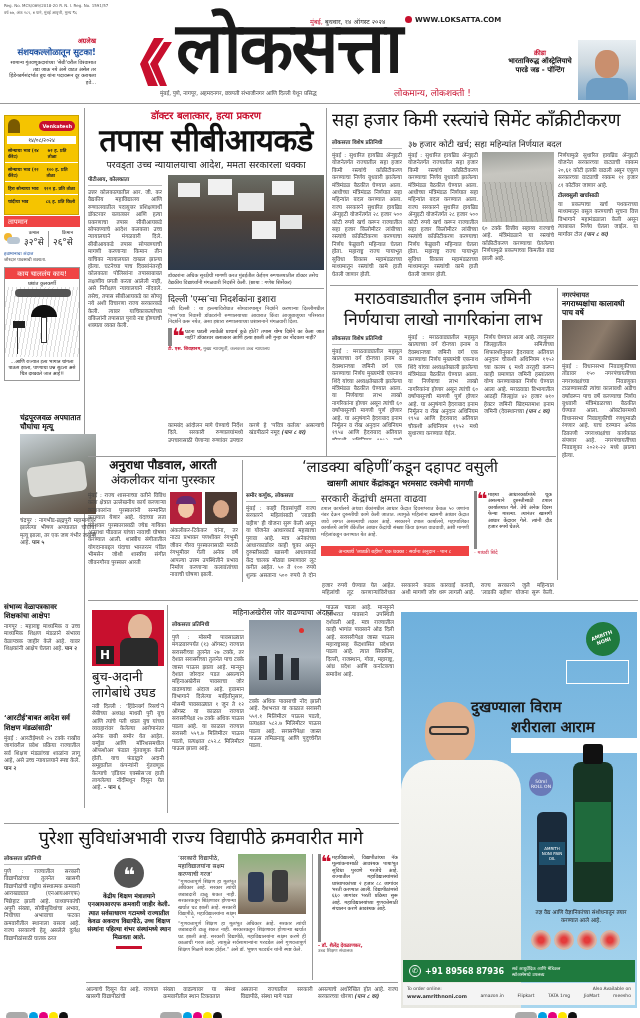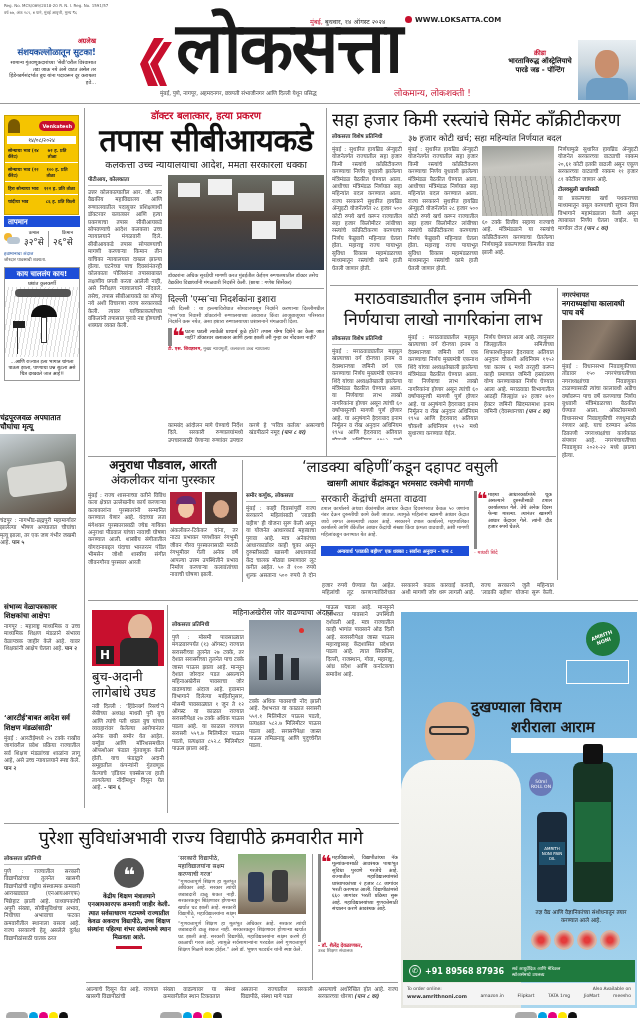--- a/index.html
+++ b/index.html
@@ -7,21 +7,21 @@
 .abs{position:absolute}
 .red{color:#c8102e}
 .small{font-size:5.5px;line-height:7.4px;color:#444;text-align:justify}
 .tiny{font-size:4.6px;line-height:6px;color:#555}
 .byline{font-size:5.5px;font-weight:bold;color:#333;border-bottom:1px solid #bbb;padding-bottom:2px;margin-bottom:3px}
 .hl{font-weight:bold;color:#111;font-family:"DejaVu Sans Condensed","DejaVu Sans",sans-serif}
 .vline{position:absolute;width:1px;background:#999}
 .hline{position:absolute;height:1px;background:#999}
 .photo{position:absolute;overflow:hidden}
 .cap{font-size:5px;line-height:6.5px;color:#333}
-.redbar{background:#1d4ed8;color:#fff;font-weight:bold;text-align:center}
+.redbar{background:#ef4444;color:#fff;font-weight:normal;text-align:center}
 .dot{display:inline-block;width:9px;height:9px;border-radius:50%;margin-right:1px}
 .pill{display:inline-block;width:22px;height:9px;border-radius:5px;background:#aaa;margin-right:1px}
 </style>
 </head>
 <body>
 
 <div class="abs" style="left:0;top:0;width:640px;height:104px;border-bottom:1px solid #999">
   <div class="abs tiny" style="left:4px;top:3px;font-size:4px">Reg. No. MCS/069/2018-20 R. N. I. Reg. No. 1591/57</div>
   <div class="abs tiny" style="left:4px;top:10px;font-size:4px">वर्ष ७७, अंक १८९, ४ पाने, मुंबई आवृत्ती, मूल्य ₹६</div>
 
@@ -112,42 +112,42 @@
   <div style="height:70px;position:relative;background:repeating-linear-gradient(100deg,#fff 0 3px,#ddd 3px 4px)">
     <div style="position:absolute;left:10px;top:2px;width:56px;height:8px;background:#555;border-radius:4px"></div>
     <div style="position:absolute;left:26px;top:18px;width:26px;height:12px;background:#111;border-radius:13px 13px 0 0"></div>
     <div style="position:absolute;left:36px;top:30px;width:6px;height:26px;background:#fff;border:1px solid #333"></div>
     <div style="position:absolute;left:8px;top:34px;width:12px;height:7px;background:#222"></div>
     <div style="position:absolute;left:12px;top:41px;width:1px;height:26px;background:#333"></div>
   </div>
   <div style="font-size:4.8px;line-height:6.2px;text-align:center;padding:2px">...आणि राज्यात इतर भागात चांगला पाऊस झाला, पाण्याचा प्रश्न सुटला असे चित्र दाखवले जात आहे!!</div>
 </div>
 
-<div class="abs" style="left:0;top:413px;width:76px">
+<div class="abs" style="left:20px;top:413px;width:76px">
   <div class="hl" style="font-size:7.5px;line-height:9px">चंद्रपूरजवळ अपघातात चौघांचा मृत्यू</div>
   <div class="photo" style="position:relative;margin-top:3px;width:76px;height:80px;background:linear-gradient(160deg,#c9d1d6 0%,#8a8f8a 45%,#5b4b3e 100%)">
     <div style="position:absolute;left:8px;top:30px;width:58px;height:30px;background:#d9d9d4;border-radius:6px;transform:rotate(-8deg)"></div>
   </div>
   <div class="small" style="margin-top:3px"><span>चंद्रपूर : नागभीड-ब्रह्मपुरी महामार्गावर झालेल्या भीषण अपघातात चौघांचा मृत्यू झाला, तर एक जण गंभीर जखमी आहे.</span> <b>पान ५</b></div>
 </div>
 
 <div class="abs" style="left:4px;top:603px;width:76px">
   <div class="hl" style="font-size:7px;line-height:9px">संभाव्य वेळापत्रकावर शिक्षकांचा आक्षेप!</div>
   <div class="small" style="margin-top:2px"><span>नागपूर : महाराष्ट्र माध्यमिक व उच्च माध्यमिक शिक्षण मंडळाने संभाव्य वेळापत्रक जाहीर केले आहे. यावर शिक्षकांनी आक्षेप घेतला आहे.</span> <b>पान २</b></div>
 </div>
 
 <div class="abs" style="left:4px;top:713px;width:76px">
   <div class="hl" style="font-size:7px;line-height:10px">‘आरटीई’बाबत आदेश सर्व शिक्षण मंडळांसाठी’</div>
   <div class="small" style="margin-top:2px"><span>मुंबई : आरटीईमध्ये २५ टक्के राखीव जागांवरील प्रवेश प्रक्रिया राज्यातील सर्व शिक्षण मंडळांच्या शाळांना लागू आहे, असे उच्च न्यायालयाने स्पष्ट केले.</span> <b>पान २</b></div>
 </div>
 
 <div class="abs" style="left:88px;top:106px;width:236px;height:348px">
   <div class="red" style="text-align:center;font-size:10px;font-weight:bold;margin-top:2px">डॉक्टर बलात्कार, हत्या प्रकरण</div>
   <div class="hl" style="text-align:center;font-size:31px;line-height:36px;letter-spacing:-0.5px">तपास सीबीआयकडे</div>
-  <div style="text-align:center;font-size:9.5px;margin-bottom:4px">कलकत्ता उच्च न्यायालयाचा आदेश, ममता सरकारला धक्का</div>
+  <div style="text-align:center;font-size:9.5px;margin-bottom:4px">परवड्ता उच्च न्यायालयाचा आदेश, ममता सरकारला धक्का</div>
   <div style="display:flex">
     <div style="width:74px;margin-right:6px">
       <div class="byline">पीटीआय, कोलकाता</div>
       <div class="small" style="height:200px;overflow:hidden">उत्तर कोलकात्यातील आर. जी. कर वैद्यकीय महाविद्यालय आणि रुग्णालयातील पदव्युत्तर प्रशिक्षणार्थी डॉक्टरवर बलात्कार आणि हत्या प्रकरणाचा तपास सीबीआयकडे सोपवण्याचे आदेश कलकत्ता उच्च न्यायालयाने मंगळवारी दिले. सीबीआयकडे तपास सोपवण्याची मागणी करणाऱ्या किमान तीन याचिका न्यायालयात दाखल झाल्या होत्या. घटनेच्या पाच दिवसांनंतरही कोलकाता पोलिसांना तपासाबाबत लक्षणीय प्रगती करता आलेली नाही, असे निरीक्षण न्यायालयाने नोंदवले. तसेच, तपास सीबीआयकडे का सोपवू नये अशी विचारणा राज्य सरकारकडे केली. त्यावर याचिकाकर्त्यांच्या वकिलांनी तपासात पुरावे नष्ट होण्याची शक्यता व्यक्त केली.</div>
     </div>
     <div style="width:156px">
       <div class="photo" style="position:relative;width:156px;height:95px;background:linear-gradient(180deg,#6b6e66 0%,#50443c 45%,#2e3a4a 100%)">
         <div style="position:absolute;left:10px;top:8px;width:22px;height:14px;background:#eee"></div>
         <div style="position:absolute;left:40px;top:4px;width:24px;height:16px;background:#f1f1f1"></div>
         <div style="position:absolute;left:70px;top:18px;width:26px;height:18px;background:#eaeaea"></div>
@@ -166,21 +166,21 @@
       <div class="tiny"><span class="red" style="font-weight:bold">टी. एस. शिवज्ञानम,</span> <span>मुख्य न्यायमूर्ती, कलकत्ता उच्च न्यायालय</span></div>
     </div>
   </div>
   <div class="small" style="position:absolute;left:80px;top:316px;width:156px;column-count:2;column-gap:6px"><span>कामबंद आंदोलन मागे घेण्याचे निर्देश दिले. सरकारी रुग्णालयांमध्ये उपचारासाठी येणाऱ्या रुग्णांवर उपचार करणे हे ‘पवित्र कर्तव्य’ असल्याचे खंडपीठाने नमूद</span> <b><i>(पान ८ वर)</i></b></div>
 </div>
 
 <div class="vline" style="left:326px;top:108px;height:348px"></div>
 
 <div class="abs" style="left:332px;top:108px;width:306px;height:176px">
   <div class="hl" style="font-size:18px;line-height:24px;font-weight:normal;color:#111;white-space:nowrap">सहा हजार किमी रस्त्यांचे सिमेंट काँक्रीटीकरण</div>
-  <div style="display:flex;margin-top:0">
+  <div style="display:flex;margin-top:6px">
     <div style="width:70px;margin-right:6px">
       <div class="byline">लोकसत्ता विशेष प्रतिनिधी</div>
       <div class="small" style="height:130px;overflow:hidden">मुंबई : सुधारित हायब्रिड ॲन्युइटी योजनेतर्गत राज्यातील सहा हजार किमी रस्त्यांचे काँक्रीटीकरण करण्याचा निर्णय बुधवारी झालेल्या मंत्रिमंडळ बैठकीत घेण्यात आला. आधीच्या मंत्रिमंडळ निर्णयात सहा महिन्यांत बदल करण्यात आला. राज्य सरकारने सुधारित हायब्रिड ॲन्युइटी योजनेंतर्गत २८ हजार ५०० कोटी रुपये खर्च करून राज्यातील सहा हजार किलोमीटर लांबीच्या रस्त्यांचे काँक्रीटीकरण करण्याचा निर्णय फेब्रुवारी महिन्यात घेतला होता. महाराष्ट्र राज्य पायाभूत सुविधा विकास महामंडळाच्या माध्यमातून रस्त्यांची कामे हाती घेतली जाणार होती.</div>
     </div>
     <div style="width:230px">
       <div style="font-size:8.5px;color:#222;margin-bottom:3px">३७ हजार कोटी खर्च; सहा महिन्यांत निर्णयात बदल</div>
       <div style="display:flex">
         <div class="small" style="width:70px;height:128px;overflow:hidden;margin-right:4px">मुंबई : सुधारित हायब्रिड ॲन्युइटी योजनेतर्गत राज्यातील सहा हजार किमी रस्त्यांचे काँक्रीटीकरण करण्याचा निर्णय बुधवारी झालेल्या मंत्रिमंडळ बैठकीत घेण्यात आला. आधीच्या मंत्रिमंडळ निर्णयात सहा महिन्यांत बदल करण्यात आला. राज्य सरकारने सुधारित हायब्रिड ॲन्युइटी योजनेंतर्गत २८ हजार ५०० कोटी रुपये खर्च करून राज्यातील सहा हजार किलोमीटर लांबीच्या रस्त्यांचे काँक्रीटीकरण करण्याचा निर्णय फेब्रुवारी महिन्यात घेतला होता. महाराष्ट्र राज्य पायाभूत सुविधा विकास महामंडळाच्या माध्यमातून रस्त्यांची कामे हाती घेतली जाणार होती.</div>
         <div style="width:72px;margin-right:4px">
           <div class="photo" style="position:relative;width:72px;height:70px;background:linear-gradient(175deg,#9fa19c 0%,#c7c6c0 30%,#b3b2ac 100%)">

